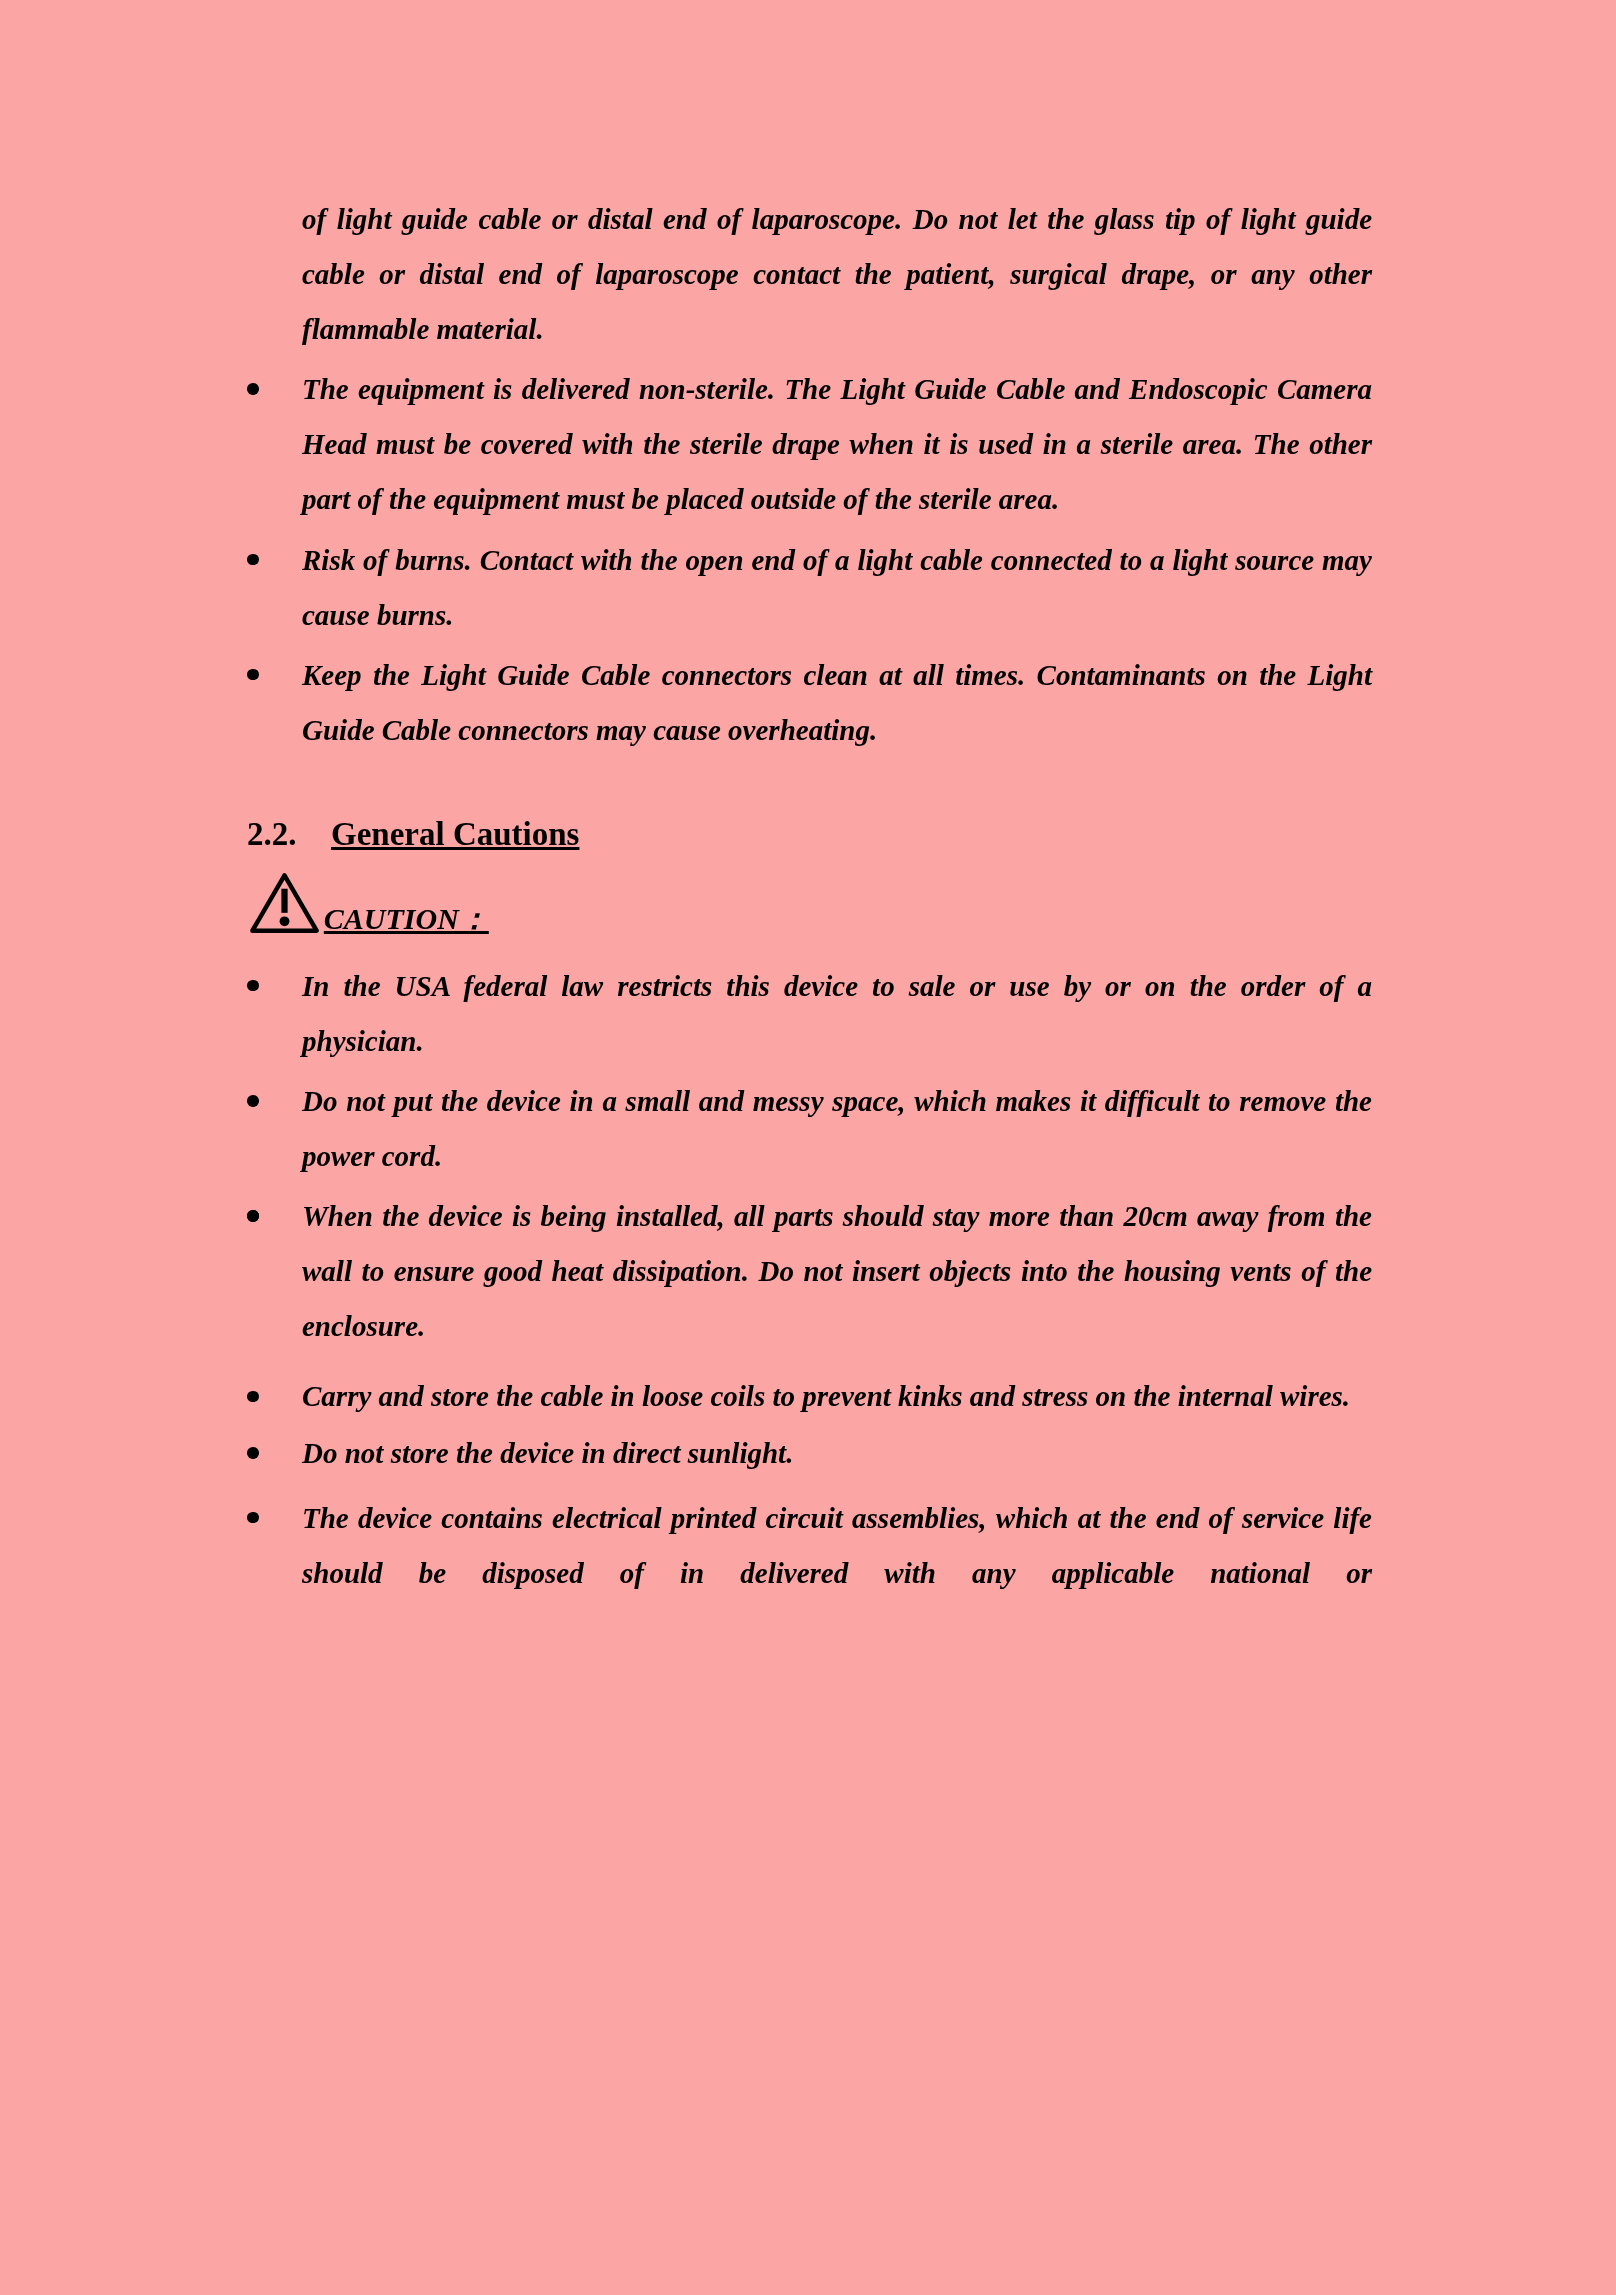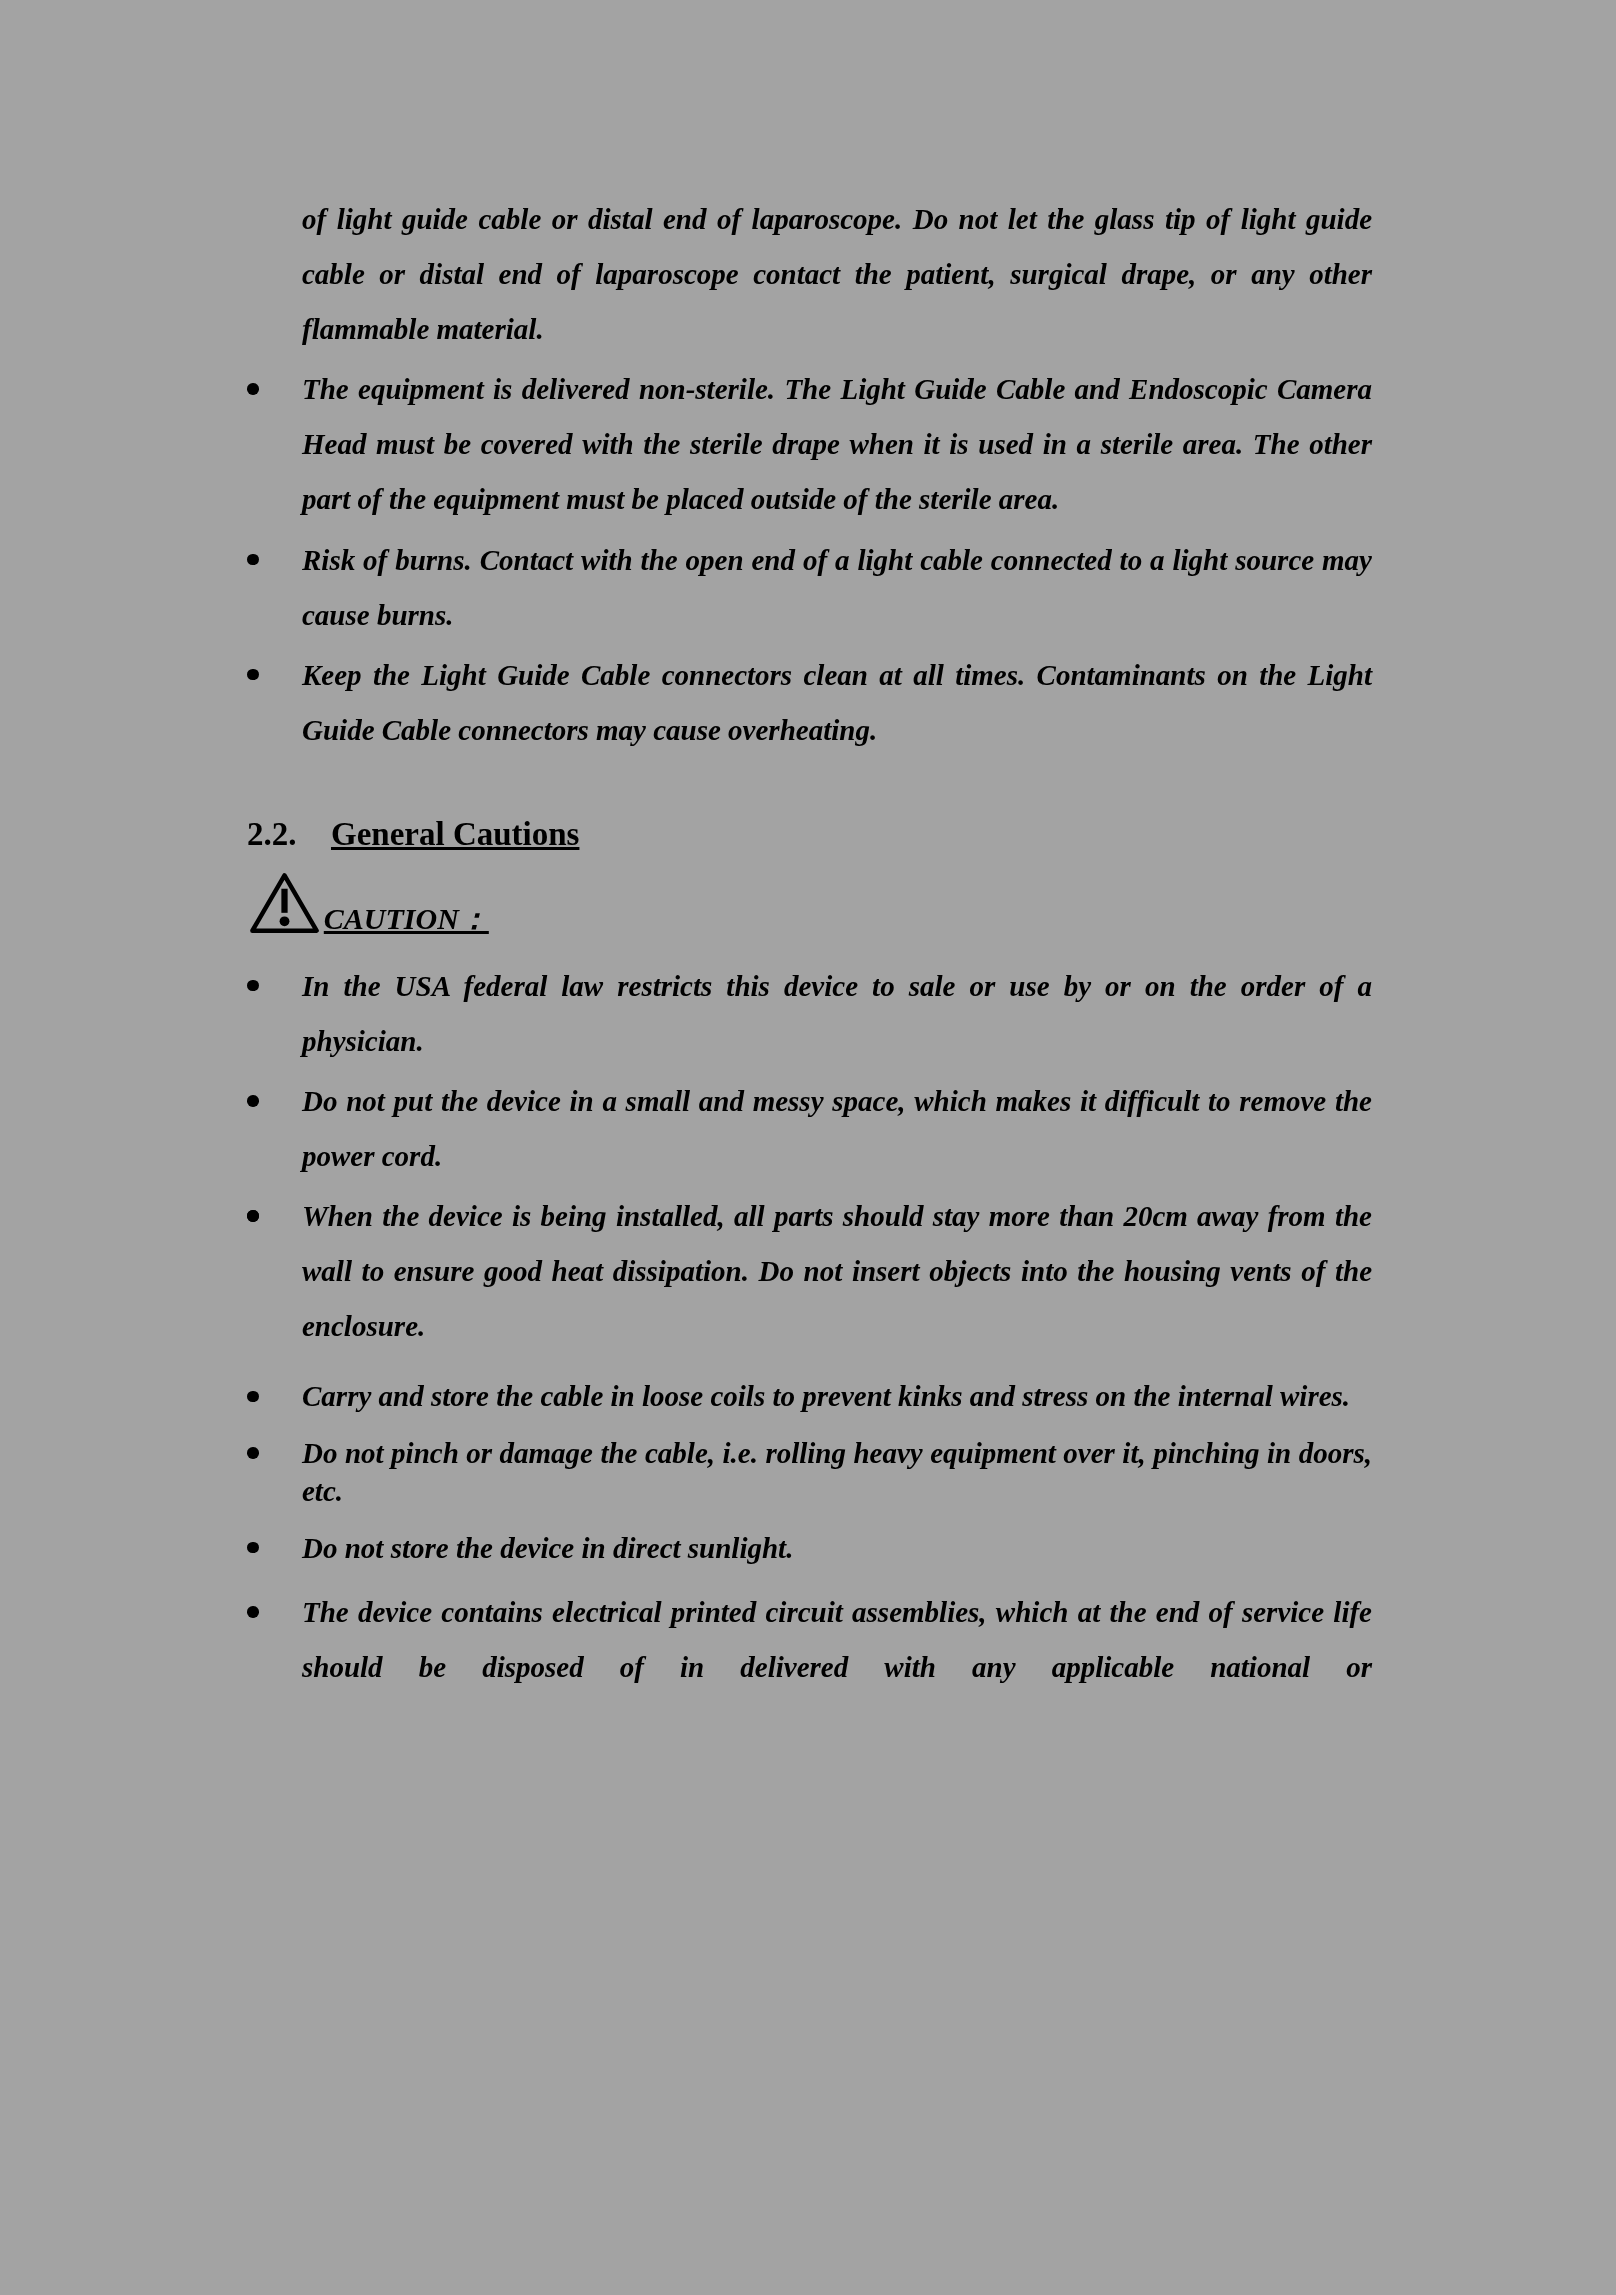--- a/index.html
+++ b/index.html
@@ -1,20 +1,20 @@
 <!DOCTYPE html>
 <html style="font-size:14px"><head>
 <meta charset="utf-8">
 <style>
   html, body { margin: 0; padding: 0; background: #888; }
   .page {
     position: relative;
     width: 1616px;
     height: 2295px;
-    background: #a3a3a3;
+    background: #fca5a5;
     color: #000000;
     font-family: "Liberation Serif", "DejaVu Serif", serif;
     overflow: hidden;
   }
   .content {
     position: absolute;
     left: 247px;
     top: 192px;
     width: 1125px;
   }
@@ -115,24 +115,20 @@
       <span class="dot"></span>
       <span>When the device is being installed, all parts should stay more than 20cm away from the wall to ensure good heat dissipation. Do not insert objects into the housing vents of the enclosure.</span>
     </div>
 
     <div class="para lh-tight tight-first">
       <span class="dot"></span>
       <span>Carry and store the cable in loose coils to prevent kinks and stress on the internal wires.</span>
     </div>
     <div class="para lh-tight">
       <span class="dot"></span>
-      <span>Do not pinch or damage the cable, i.e. rolling heavy equipment over it, pinching in doors, etc.</span>
-    </div>
-    <div class="para lh-tight">
-      <span class="dot"></span>
       <span>Do not store the device in direct sunlight.</span>
     </div>
 
     <div class="para lh-wide jl">
       <span class="dot"></span>
       <span>The device contains electrical printed circuit assemblies, which at the end of service life should be disposed of in delivered with any applicable national or</span>
     </div>
 
   </div>
 </div>

